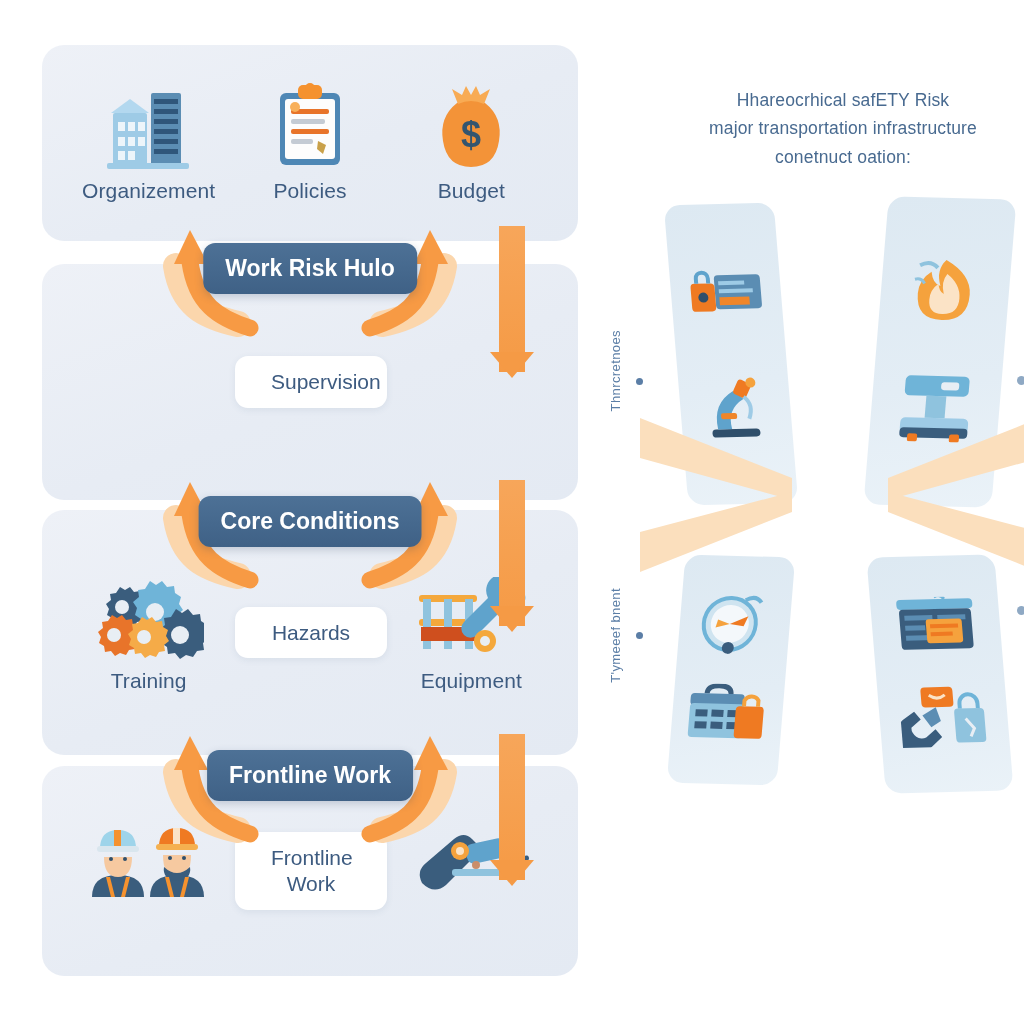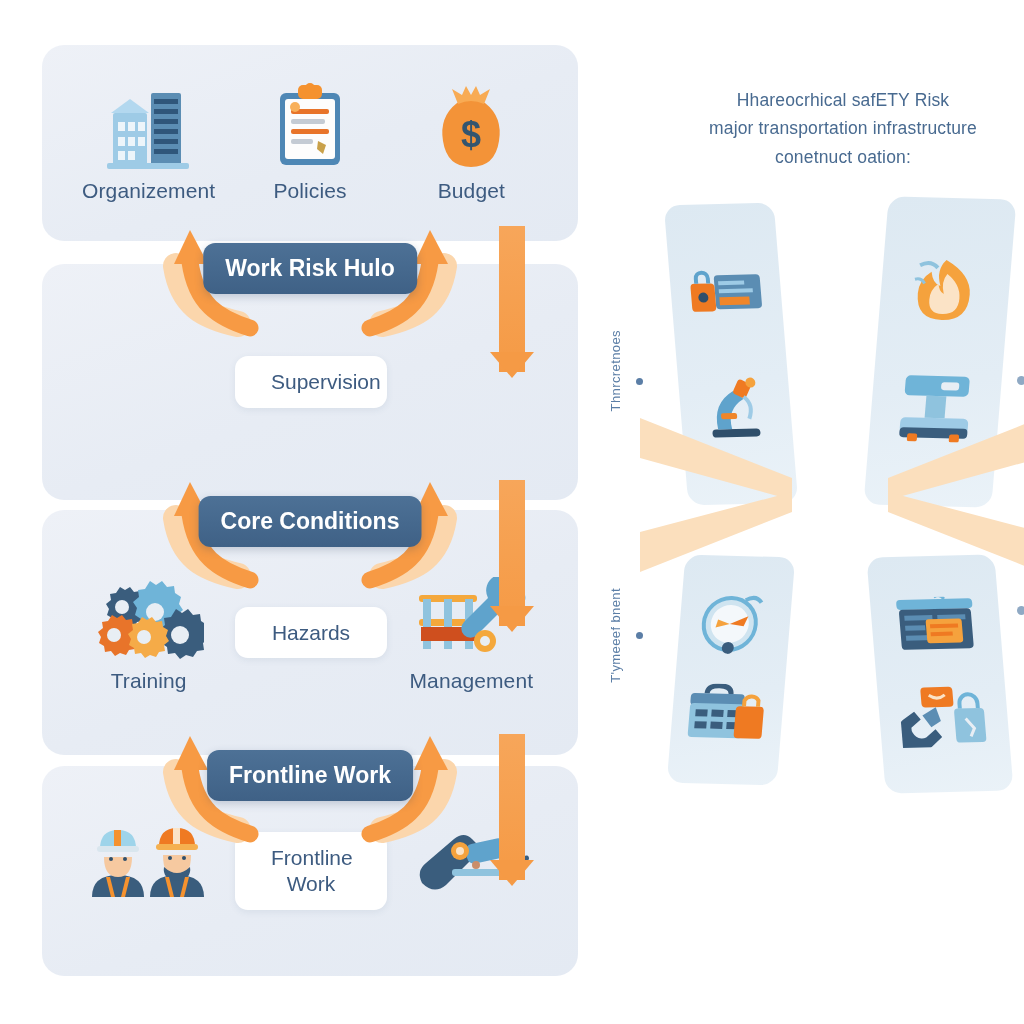--- a/index.html
+++ b/index.html
@@ -281,21 +281,21 @@
             <rect x="6" y="42" width="58" height="7" rx="3" fill="#f4a83c"></rect>
             <rect x="10" y="22" width="8" height="50" fill="#8fc3de"></rect>
             <rect x="31" y="22" width="8" height="50" fill="#8fc3de"></rect>
             <rect x="52" y="22" width="8" height="50" fill="#8fc3de"></rect>
             <rect x="8" y="50" width="54" height="14" fill="#cf4f1e"></rect>
             <path d="M104 6 l-14 14 6 6 14 -14 a16 16 0 0 1 -22 22 l-24 24 a9 9 0 0 1 -13 -13 l24 -24 a16 16 0 0 1 29 -15z" fill="#5fa3cc"></path>
             <circle cx="72" cy="64" r="11" fill="#f4a83c"></circle>
             <circle cx="72" cy="64" r="5" fill="#e8eef4"></circle>
           </svg>
         </div>
-        <div class="cap">Management</div>
+        <div class="cap">Equipment</div>
       </div>
     </div>
   </div>
 
   <div class="arrows" id="ar-2">
     <svg viewBox="0 0 536 120" preserveAspectRatio="none">
       <path d="M196 112 C160 104 140 92 134 54" stroke="#fbd6ac" stroke-width="26" fill="none" stroke-linecap="round"></path>
       <path d="M340 112 C376 104 396 92 402 54" stroke="#fbd6ac" stroke-width="26" fill="none" stroke-linecap="round"></path>
       <path d="M208 116 C176 106 154 92 148 50" stroke="#f79a44" stroke-width="17" fill="none" stroke-linecap="round"></path>
       <polygon points="148,18 132,52 166,52" fill="#f79a44"></polygon>

